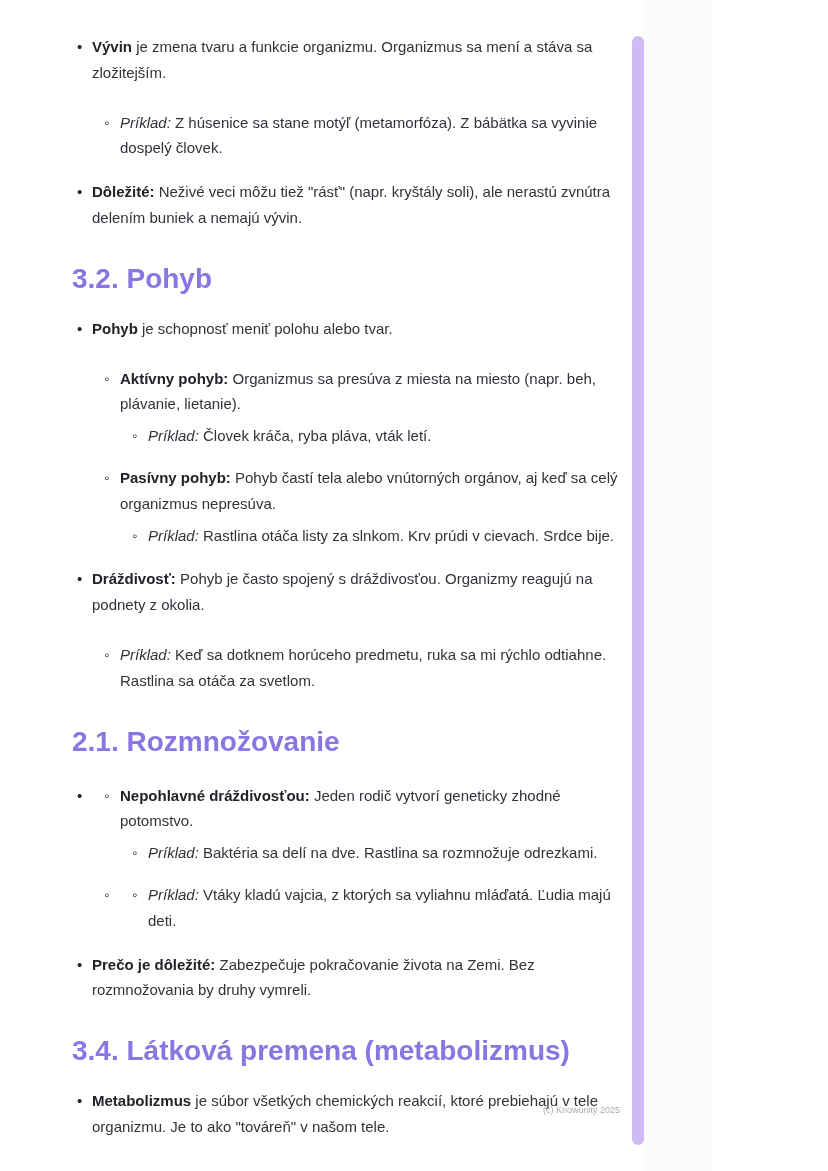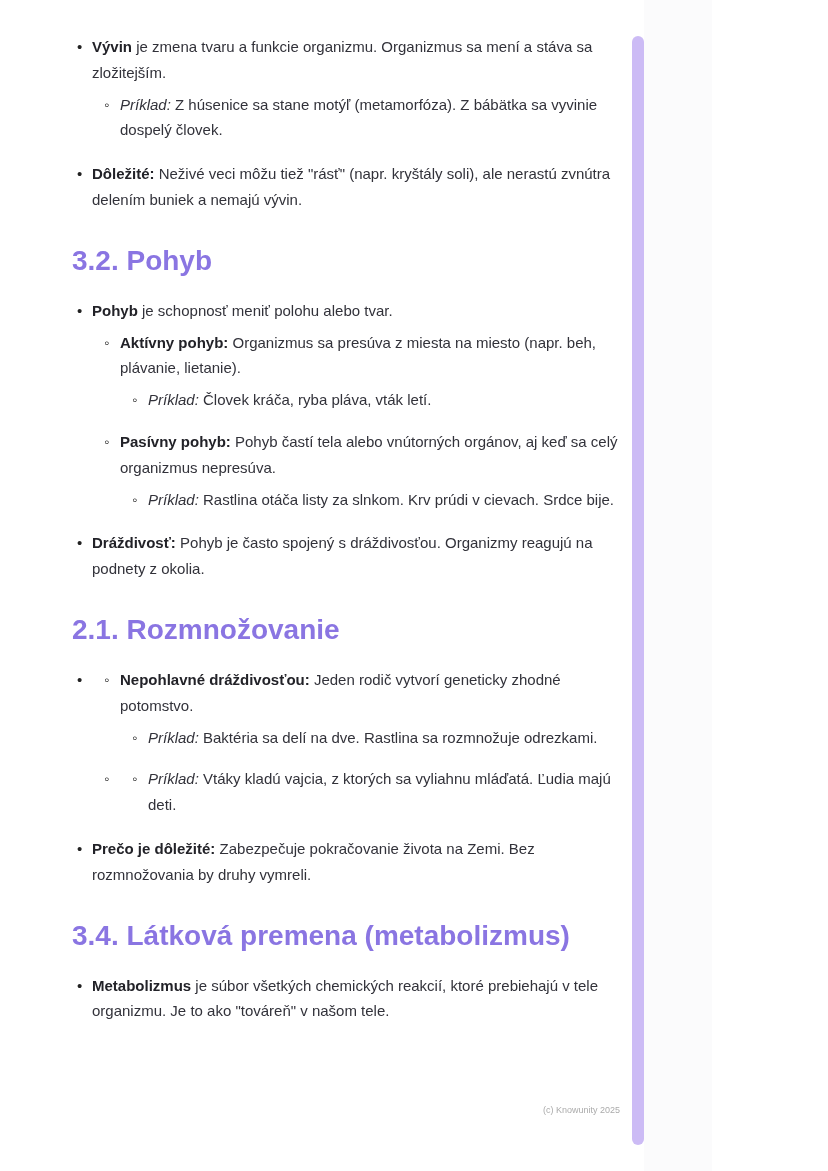--- a/index.html
+++ b/index.html
@@ -41,21 +41,21 @@
   h2.section-heading{
     margin:30px 0 20px 0;
     font-size:28px;
     line-height:1.25;
     font-weight:700;
     color:var(--accent,#8a75e2);
   }
   .content > ul:first-child{margin-top:4px;}
   ul{list-style:none;margin:0;padding:0;}
   ul.lvl1{padding-left:20px;}
-  ul.lvl2{padding-left:28px;margin-top:6px;}
+  ul.lvl2{padding-left:28px;margin-top:24px;}
   ul.lvl3{padding-left:28px;margin-top:6px;}
   li{position:relative;}
   ul.lvl1 > li{margin-bottom:18px;}
   ul.lvl2 > li{margin-bottom:16px;}
   ul.lvl2 > li:last-child{margin-bottom:2px;}
   ul.lvl3 > li{margin-bottom:2px;}
   ul.lvl1 > li::before{
     content:"•";
     position:absolute;
     left:-15px; top:0;
@@ -117,20 +117,25 @@
               <ul class="lvl3">
                 <li>
                   <div class="li-text"><span class="i">Príklad:</span><span> Rastlina otáča listy za slnkom. Krv prúdi v cievach. Srdce bije.</span></div>
                 </li>
               </ul>
             </li>
           </ul>
         </li>
         <li>
           <div class="li-text"><span class="b">Dráždivosť:</span><span> Pohyb je často spojený s dráždivosťou. Organizmy reagujú na podnety z okolia.</span></div>
+          <ul class="lvl2">
+            <li>
+              <div class="li-text"><span class="i">Príklad:</span><span> Keď sa dotknem horúceho predmetu, ruka sa mi rýchlo odtiahne. Rastlina sa otáča za svetlom.</span></div>
+            </li>
+          </ul>
         </li>
       </ul>
       <h2 class="section-heading">2.1. Rozmnožovanie</h2>
       <ul class="lvl1">
         <li>
           <ul class="lvl2">
             <li>
               <div class="li-text"><span class="b">Nepohlavné dráždivosťou:</span><span> Jeden rodič vytvorí geneticky zhodné potomstvo.</span></div>
               <ul class="lvl3">
                 <li>

